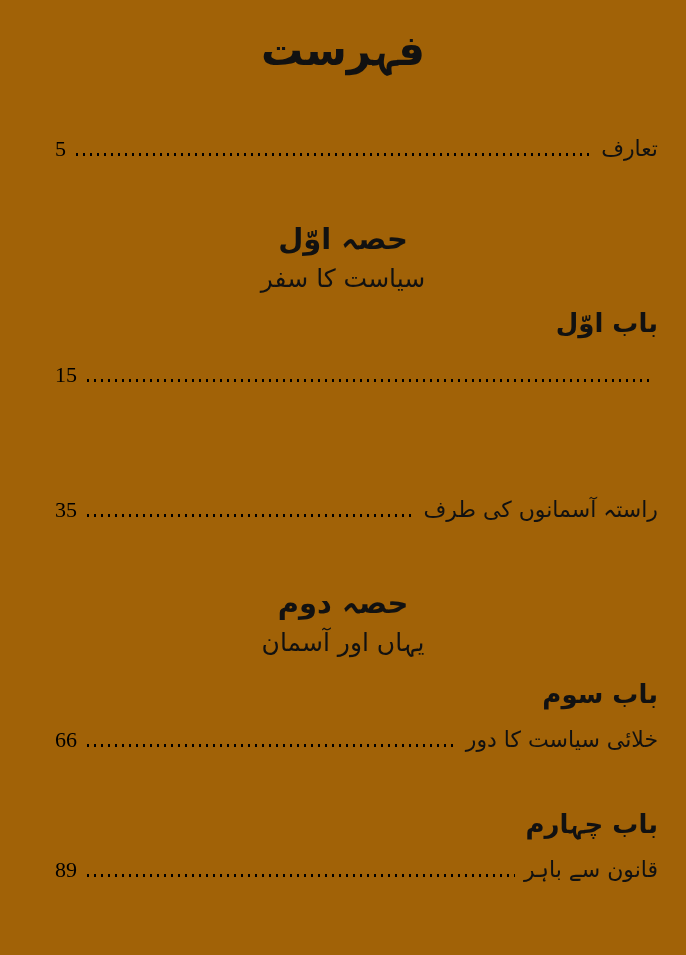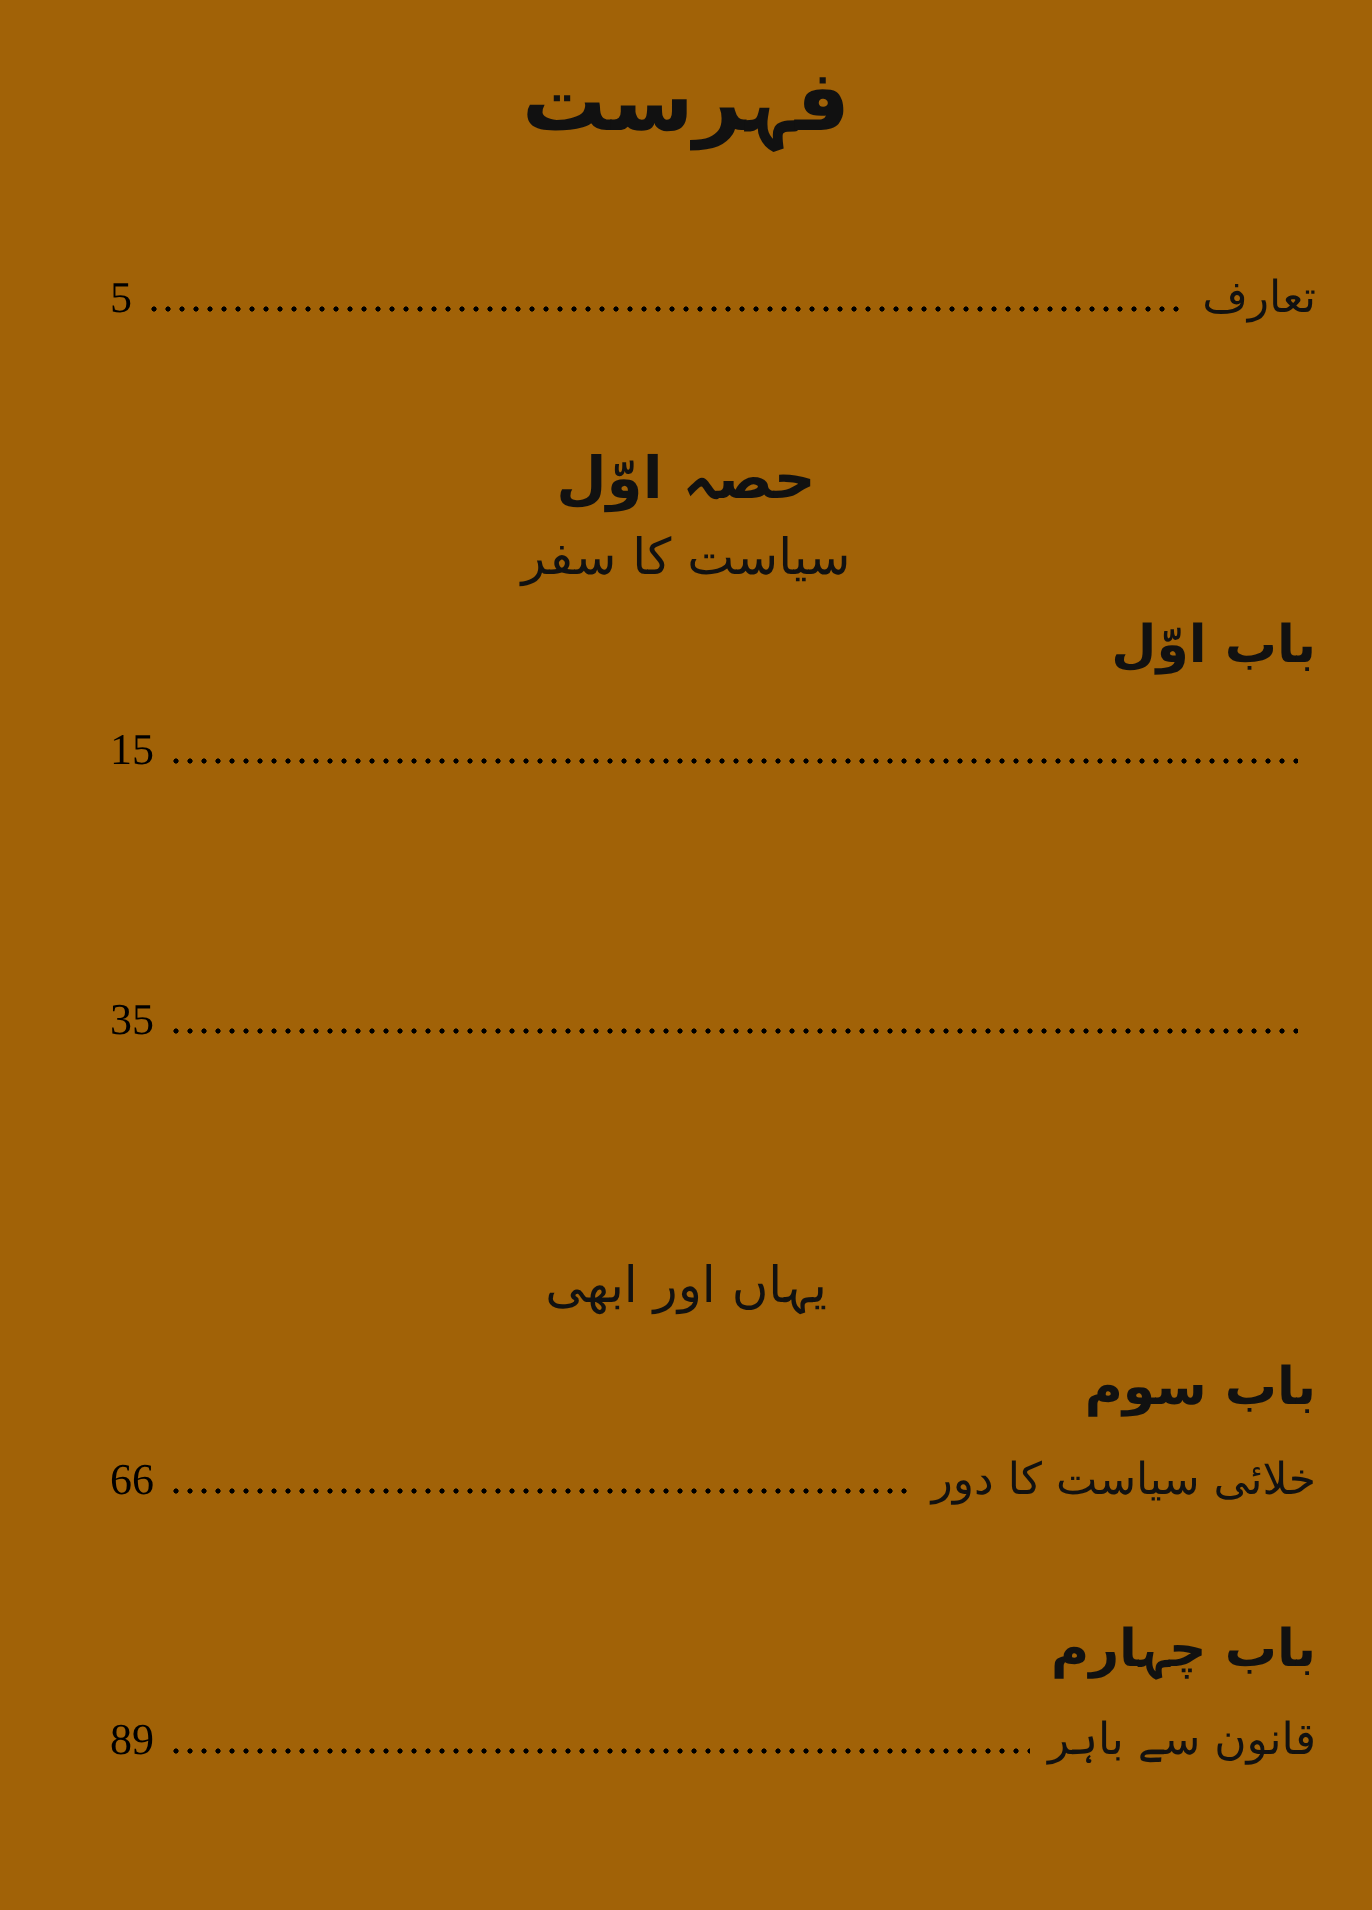--- a/index.html
+++ b/index.html
@@ -110,25 +110,27 @@
   <div class="part-heading urdu" id="row-p1-head">حصہ اوّل</div>
   <div class="part-subtitle urdu" id="row-p1-sub">سیاست کا سفر</div>
 
   <div class="chapter-heading urdu" id="row-ch1-head">باب اوّل</div>
   <div class="toc-entry" id="row-ch1-entry">
     <span class="leader"></span>
     <span class="entry-page">15</span>
   </div>
 
   <div class="toc-entry" id="row-ch2-entry">
+    <span class="entry-title urdu">راستہ آسمانوں کی طرف</span>
     <span class="leader"></span>
     <span class="entry-page">35</span>
   </div>
 
-  <div class="part-subtitle urdu" id="row-p2-sub">یہاں اور ابھی</div>
+  <div class="part-heading urdu" id="row-p2-head">حصہ دوم</div>
+  <div class="part-subtitle urdu" id="row-p2-sub">یہاں اور آسمان</div>
 
   <div class="chapter-heading urdu" id="row-ch3-head">باب سوم</div>
   <div class="toc-entry" id="row-ch3-entry">
     <span class="entry-title urdu">خلائی سیاست کا دور</span>
     <span class="leader"></span>
     <span class="entry-page">66</span>
   </div>
 
   <div class="chapter-heading urdu" id="row-ch4-head">باب چہارم</div>
   <div class="toc-entry" id="row-ch4-entry">

